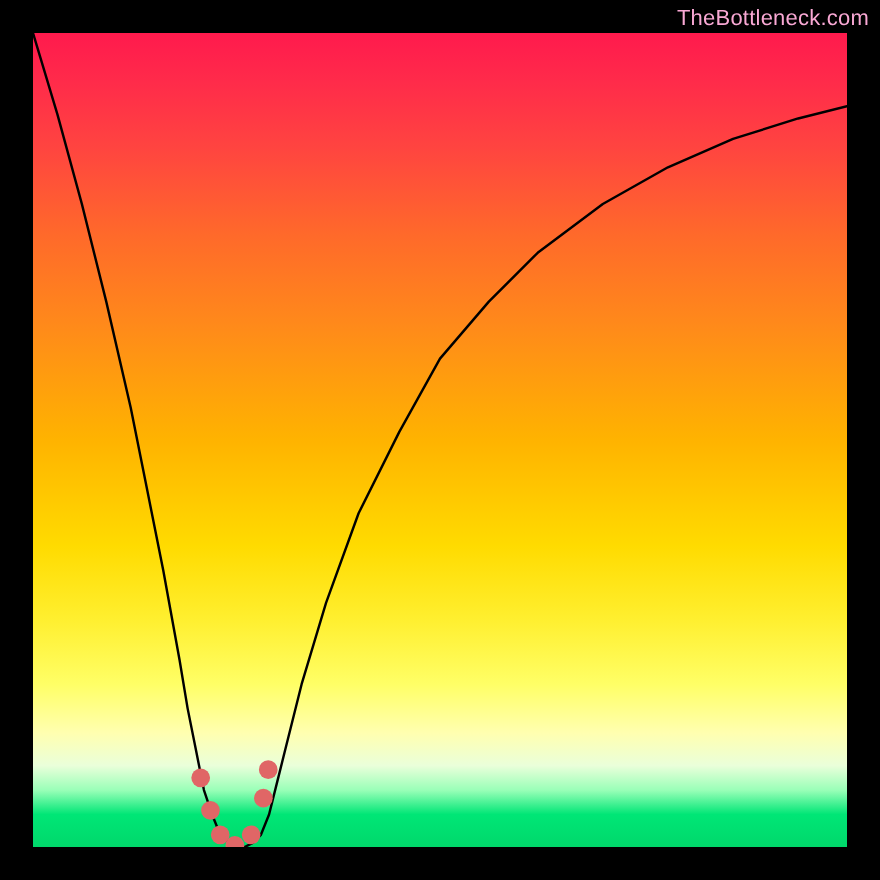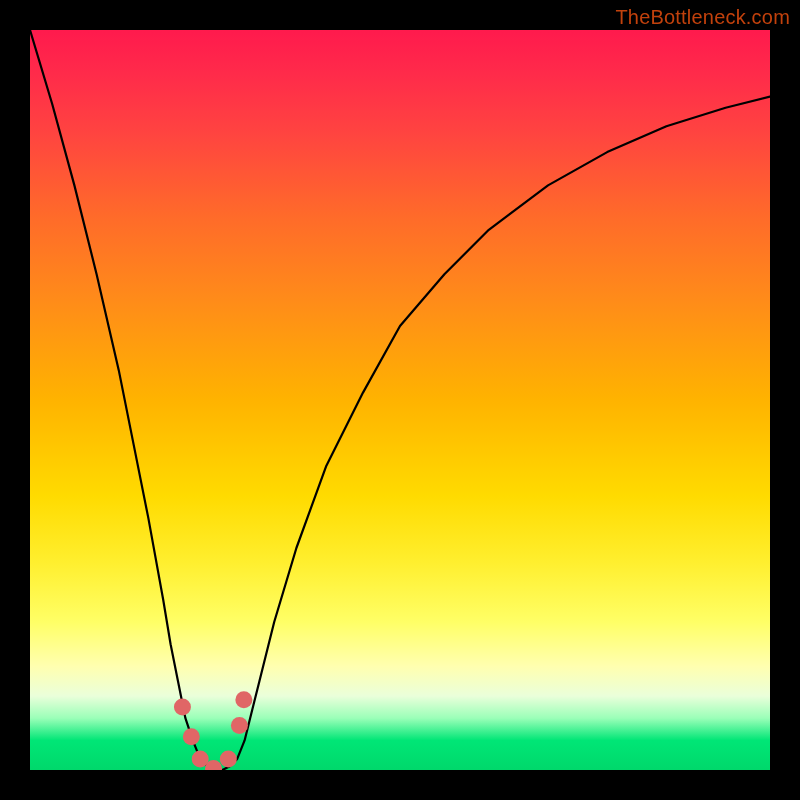--- a/index.html
+++ b/index.html
@@ -40,21 +40,21 @@
       #9affb8 93%,
       #00e676 96%,
       #00d86b 100%
     );
     overflow: hidden;
   }
   .watermark {
     position: absolute;
     top: 6px;
     right: 10px;
-    color: #c2410c;
+    color: #f9a8d4;
     font-size: 20px;
     letter-spacing: 0.2px;
     user-select: none;
   }
   svg {
     position: absolute;
     top: 0;
     left: 0;
   }
 </style>

